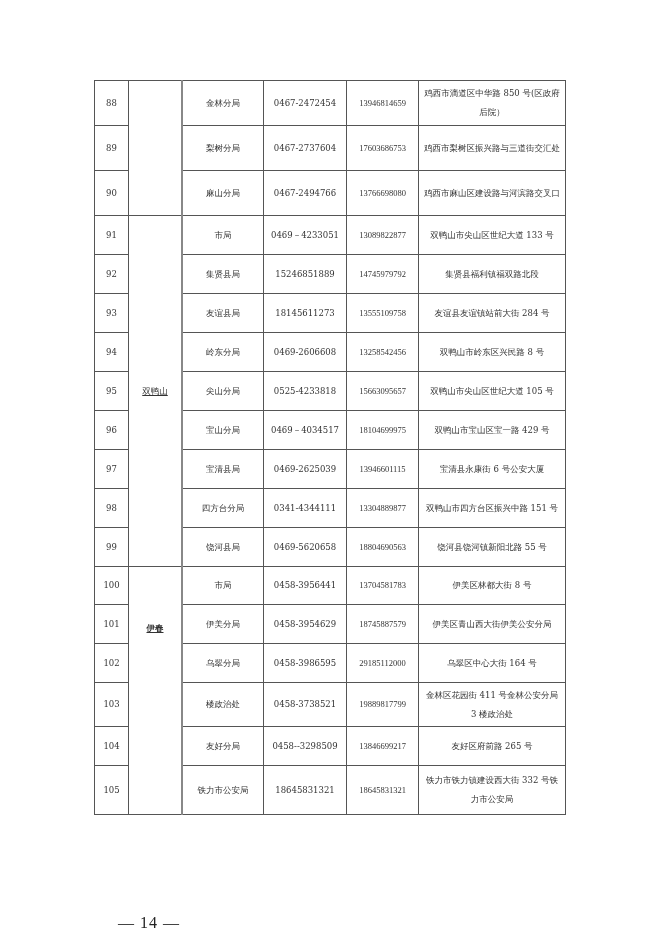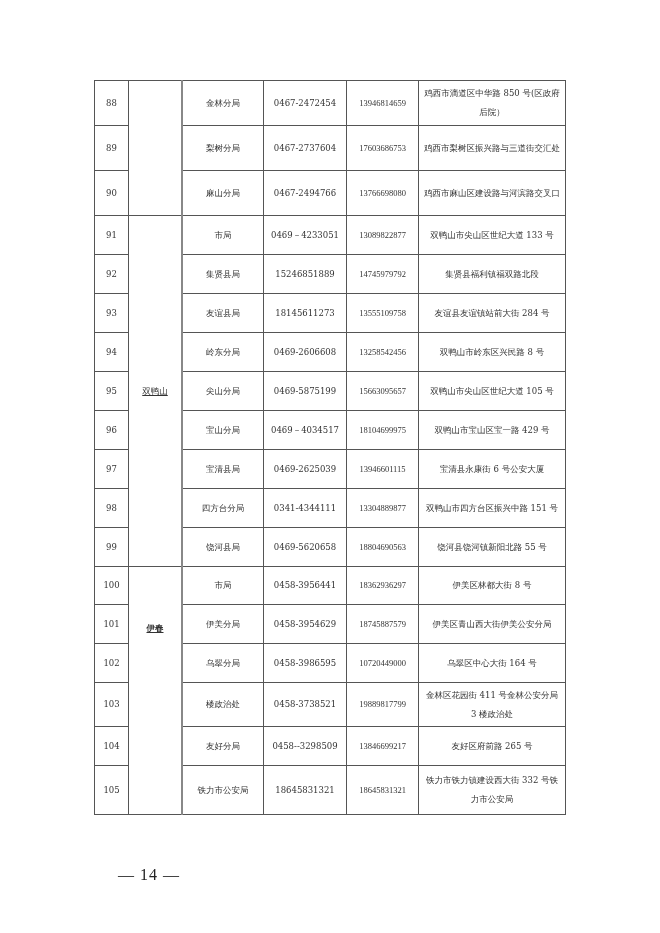--- a/index.html
+++ b/index.html
@@ -11,21 +11,21 @@
   table.roster td { border: 1px solid #555; text-align: center; vertical-align: middle;
                     font-size: 8.5px; line-height: 19px; padding: 0 3px; color: #333; }
   td.c-no { width: 27px; }
   td.c-city { width: 46px; border-right: 2px solid #888 !important; text-decoration: underline; }
   td.c-unit { width: 74px; }
   td.c-tel { width: 76px; font-family: "DejaVu Serif", serif; }
   td.c-mob { width: 65px; font-family: Liberation Serif, serif; }
   td.c-addr { width: 140px; line-height: 22px; }
   td.city-cell { font-size: 9px; }
   td.city-cell.top-align { vertical-align: top; padding-top: 52px; font-weight: bold; }
-  .footer { position: absolute; left: 118px; top: 866px; font-size: 16px; color: #222;
+  .footer { position: absolute; left: 118px; top: 914px; font-size: 16px; color: #222;
             font-family: "Liberation Serif", serif; letter-spacing: 1px; }
 </style>
 </head>
 <body>
 
 <div class="page">
   <table class="roster">
     <tbody>
 
       <tr style="height:45px">
@@ -76,21 +76,21 @@
       <tr style="height:39px">
         <td class="c-no">94</td>
         <td class="c-unit">岭东分局</td>
         <td class="c-tel">0469-2606608</td>
         <td class="c-mob">13258542456</td>
         <td class="c-addr">双鸭山市岭东区兴民路 8 号</td>
       </tr>
       <tr style="height:39px">
         <td class="c-no">95</td>
         <td class="c-unit">尖山分局</td>
-        <td class="c-tel">0469-5875199</td>
+        <td class="c-tel">0525-4233818</td>
         <td class="c-mob">15663095657</td>
         <td class="c-addr">双鸭山市尖山区世纪大道 105 号</td>
       </tr>
       <tr style="height:39px">
         <td class="c-no">96</td>
         <td class="c-unit">宝山分局</td>
         <td class="c-tel">0469－4034517</td>
         <td class="c-mob">18104699975</td>
         <td class="c-addr">双鸭山市宝山区宝一路 429 号</td>
       </tr>
@@ -114,35 +114,35 @@
         <td class="c-tel">0469-5620658</td>
         <td class="c-mob">18804690563</td>
         <td class="c-addr">饶河县饶河镇新阳北路 55 号</td>
       </tr>
 
       <tr style="height:38px">
         <td class="c-no">100</td>
         <td class="c-city city-cell top-align" rowspan="6">伊春</td>
         <td class="c-unit">市局</td>
         <td class="c-tel">0458-3956441</td>
-        <td class="c-mob">18362936297</td>
+        <td class="c-mob">13704581783</td>
         <td class="c-addr">伊美区林都大街 8 号</td>
       </tr>
       <tr style="height:39px">
         <td class="c-no">101</td>
         <td class="c-unit">伊美分局</td>
         <td class="c-tel">0458-3954629</td>
         <td class="c-mob">18745887579</td>
         <td class="c-addr">伊美区青山西大街伊美公安分局</td>
       </tr>
       <tr style="height:39px">
         <td class="c-no">102</td>
         <td class="c-unit">乌翠分局</td>
         <td class="c-tel">0458-3986595</td>
-        <td class="c-mob">10720449000</td>
+        <td class="c-mob">29185112000</td>
         <td class="c-addr">乌翠区中心大街 164 号</td>
       </tr>
       <tr style="height:44px">
         <td class="c-no">103</td>
         <td class="c-unit">楼政治处</td>
         <td class="c-tel">0458-3738521</td>
         <td class="c-mob">19889817799</td>
         <td class="c-addr">金林区花园街 411 号金林公安分局 3 楼政治处</td>
       </tr>
       <tr style="height:39px">

